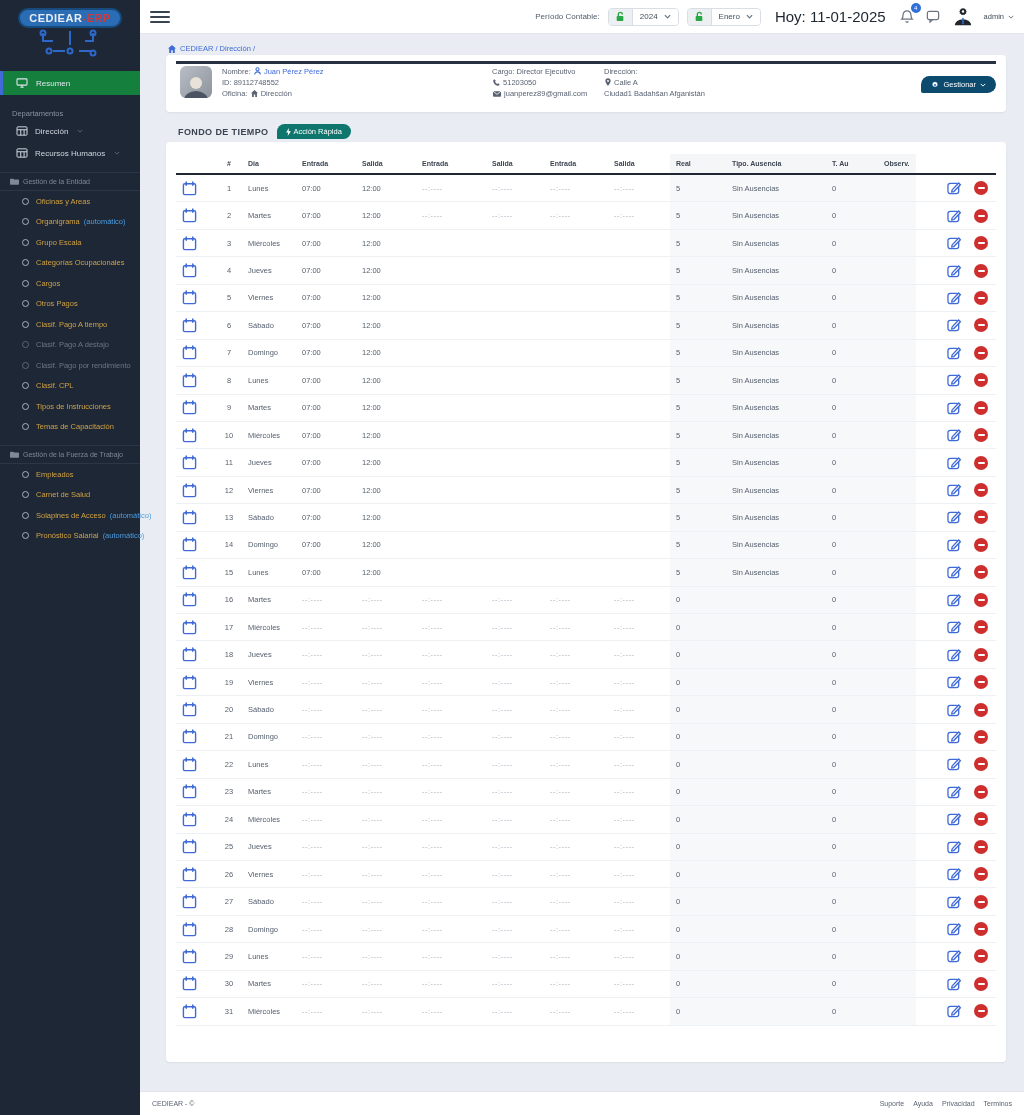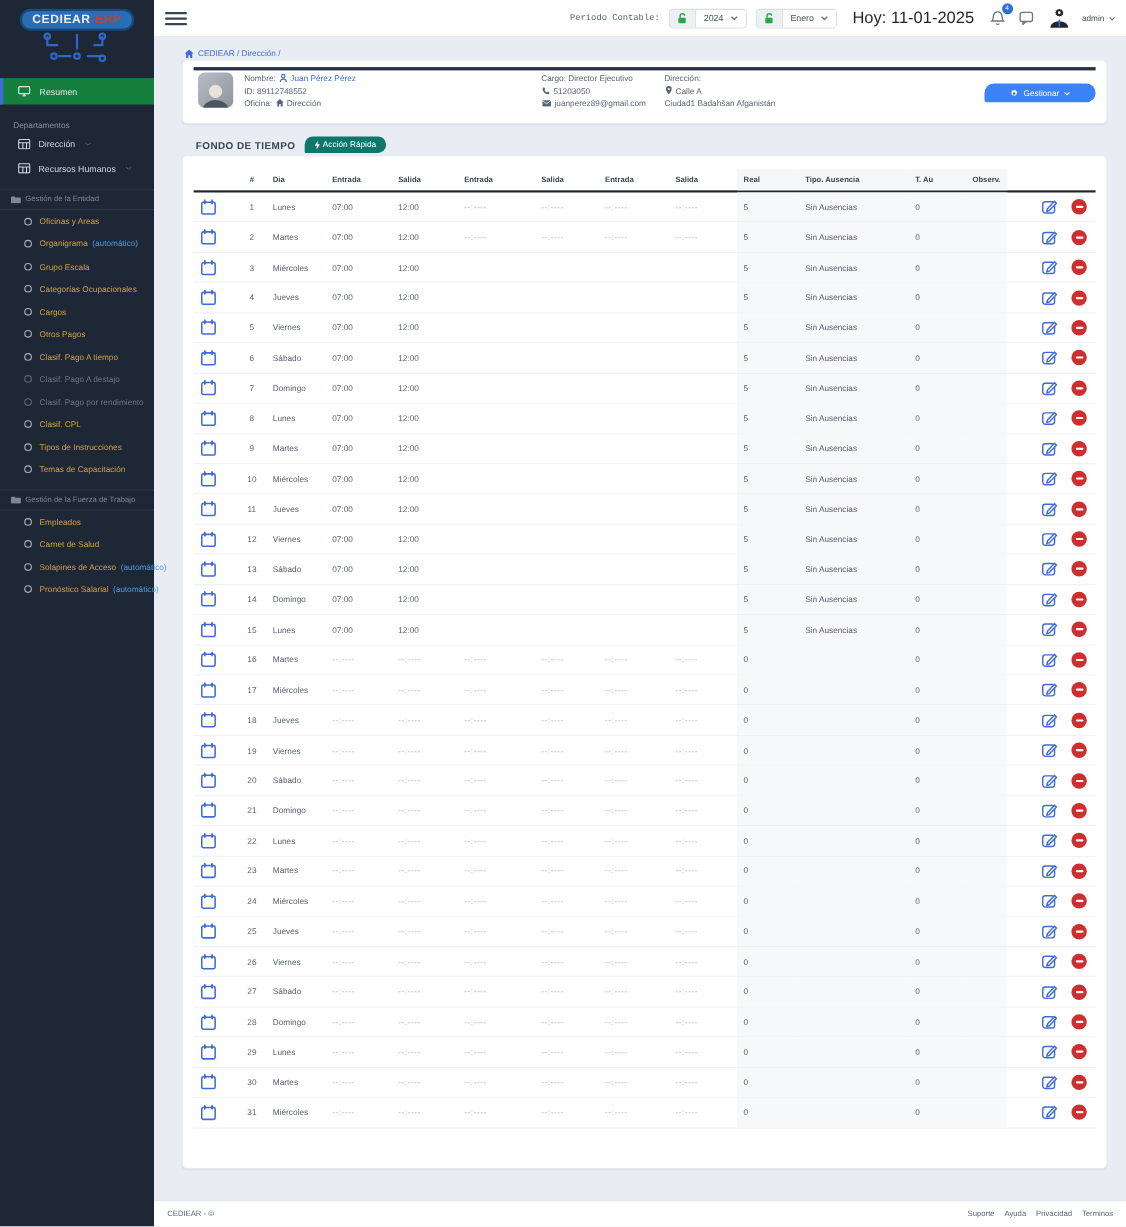--- a/index.html
+++ b/index.html
@@ -22,21 +22,21 @@
   .sb-link .ring { width:7px; height:7px; border:1.5px solid #aab2bd; border-radius:50%; flex:0 0 auto; }
   .sb-link .sfx { color:#4d9de0; margin-left:2px; }
   .sb-link.disabled { color:#6d7686; }
   .sb-link.disabled .ring { border-color:#5d6675; }
 
   
   .topbar { position:absolute; left:140px; top:0; width:884px; height:34px; background:#fff; border-bottom:1px solid #e2e6ec; display:flex; align-items:center; z-index:4; }
   .hamburger { margin-left:10px; width:20px; cursor:pointer; }
   .hamburger i { display:block; height:2px; background:#3a4350; margin:3px 0; border-radius:1px; }
   .tb-right { margin-left:auto; display:flex; align-items:center; gap:8px; padding-right:10px; }
-  .period-label { font-size:8px; color:#55606e;font-family:Liberation Mono, monospace; }
+  .period-label { font-size:8px; color:#55606e; }
   .period-group { display:flex; align-items:stretch; border:1px solid #d9dee5; border-radius:4px; overflow:hidden; height:18px; }
   .lock-box { width:24px; background:#edf0f3; display:flex; align-items:center; justify-content:center; border-right:1px solid #d9dee5; cursor:pointer; }
   .select-box { background:#fff; display:flex; align-items:center; gap:6px; padding:0 7px; font-size:8px; color:#444e5b; cursor:pointer; }
   .today { font-size:15px; color:#1d2530; margin:0 4px 0 6px; white-space:nowrap; }
   .icon-btn { position:relative; cursor:pointer; padding:2px; }
   .badge { position:absolute; top:-4px; right:-5px; min-width:10px; height:10px; border-radius:50%; background:#2f6fd8; color:#fff; font-size:6px; display:flex; align-items:center; justify-content:center; padding:0 2px; }
   .admin-wrap { display:flex; align-items:center; gap:4px; cursor:pointer; }
   .admin-name { font-size:7.5px; color:#444e5b; }
 
   
@@ -46,21 +46,21 @@
   .profile-rule { position:absolute; left:10px; right:10px; top:6px; height:3px; background:#273142; }
   .profile-body { position:absolute; left:14px; top:11px; right:10px; display:flex; align-items:flex-start; }
   .avatar { width:32px; height:32px; border-radius:6px; background:linear-gradient(135deg,#b9bec6,#8d939c); display:flex; align-items:flex-end; justify-content:center; overflow:hidden; }
   .p-col { font-size:7.5px; line-height:11px; color:#5a6372; }
   .p-col .lbl { color:#5a6372; }
   .p-col .name { color:#3f6ad8; }
   .p-col1 { margin-left:10px; width:270px; }
   .p-col2 { width:112px; }
   .p-col3 { width:240px; }
   .inline-ic { display:inline-block; vertical-align:-1px; margin:0 1px; }
-  .gestionar-btn { margin-left:auto; margin-top:10px; background:#3b82f6; color:#fff; font-size:7.5px; border:none; border-radius:9px 9px 9px 2px; padding:4px 23px; display:flex; align-items:center; gap:4px; cursor:pointer; }
+  .gestionar-btn { margin-left:auto; margin-top:10px; background:#0c4a6e; color:#fff; font-size:7.5px; border:none; border-radius:9px 9px 9px 2px; padding:4px 10px; display:flex; align-items:center; gap:4px; cursor:pointer; }
 
   .section-title-row { position:absolute; left:178px; top:124px; display:flex; align-items:center; gap:8px; }
   .section-title { font-size:9px; font-weight:bold; letter-spacing:.4px; color:#3a4350; }
   .quick-action { background:#0f766e; color:#fff; font-size:7.5px; border:none; border-radius:9px 9px 9px 1px; padding:3px 9px; display:flex; align-items:center; gap:3px; cursor:pointer; }
 
   
   .table-card { left:166px; top:142px; width:840px; height:920px; padding:12px 10px 10px; }
   .tgrid { display:grid; grid-template-columns:40px 26px 54px 60px 60px 70px 58px 64px 62px 56px 100px 52px 38px 1fr; align-items:center; }
   .ggrid { display:grid; grid-template-columns:120px 120px 128px 126px 1fr; height:24px; }
   .gcell { display:flex; align-items:center; justify-content:center; font-size:7.5px; font-weight:bold; color:#4a5361; }

